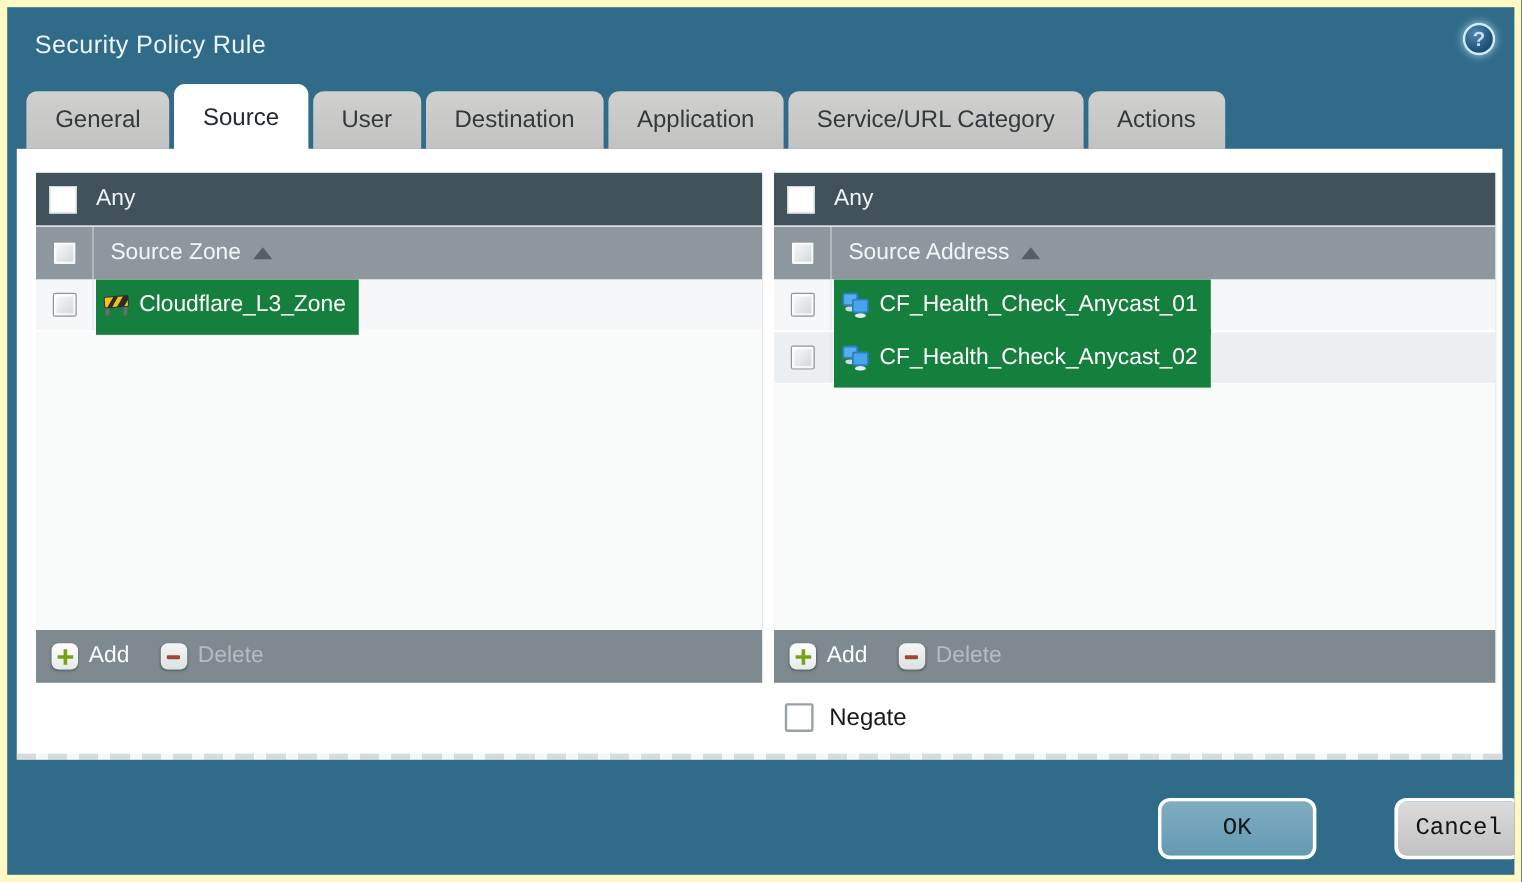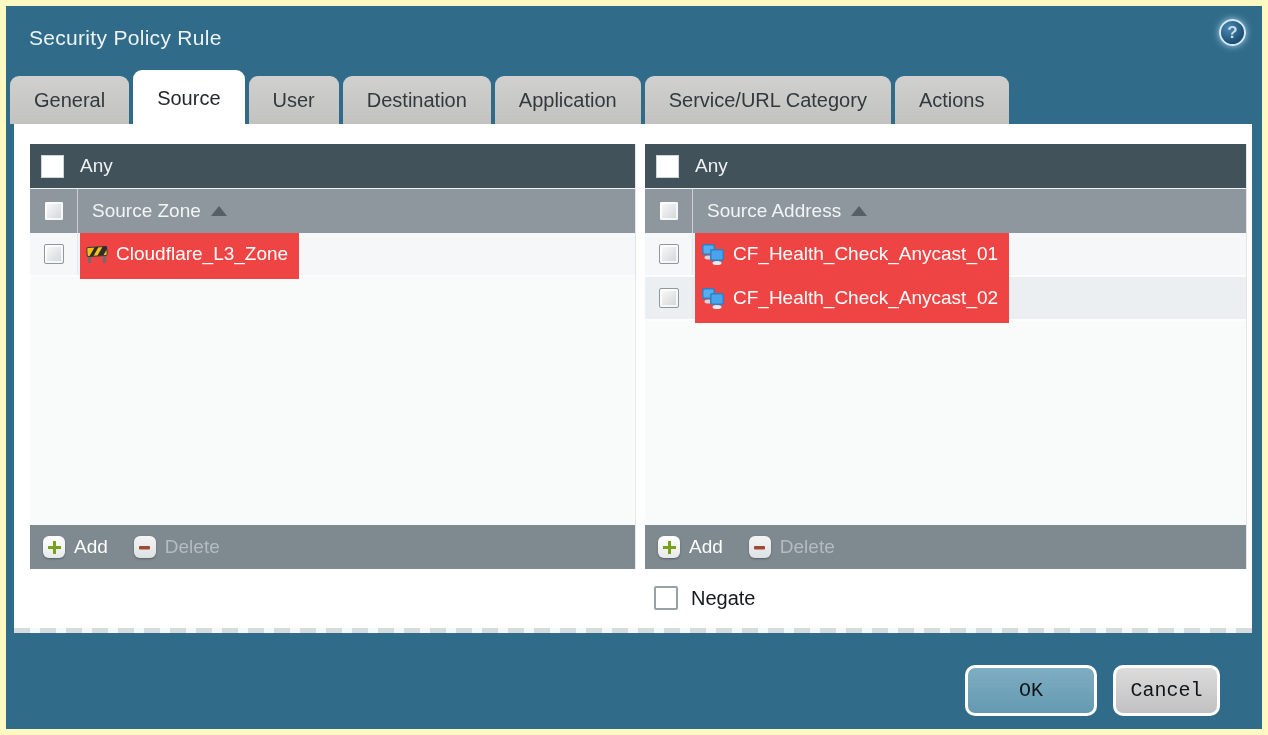--- a/index.html
+++ b/index.html
@@ -11,21 +11,21 @@
   
   .titlebar { position:absolute; top:0; left:0; right:0; height:64px; display:flex; align-items:center; padding-left:23px; }
   .title { font-size:21px; color:#edf3f6; letter-spacing:.3px; }
   .help {
     position:absolute; top:13px; right:16px; width:27px; height:27px; border-radius:50%;
     background:radial-gradient(circle at 35% 30%, #4d89b0, #1d4e74 70%);
     border:2px solid #d4e9f7; box-shadow:0 0 7px rgba(190,225,250,.85);
     color:#c7dfef; font-size:17px; font-weight:bold; text-align:center; line-height:23px; cursor:pointer;
   }
   
-  .tabs { position:absolute; top:64px; left:4px; right:8px; height:54px; display:flex; gap:4px; align-items:flex-end; }
+  .tabs { position:absolute; top:64px; left:16px; right:8px; height:54px; display:flex; gap:4px; align-items:flex-end; }
   .tab {
     height:48px; padding:0 24px; display:flex; align-items:center;
     background:linear-gradient(#d0d0ce,#c2c2c0); border-radius:9px 9px 0 0;
     font-size:20px; color:#333a3e; cursor:pointer; white-space:nowrap;
   }
   .tab.active { background:#fff; color:#23292d; height:56px; margin-bottom:-2px; z-index:3; }
   
   .content { position:absolute; top:118px; left:8px; right:10px; bottom:96px; background:#fff; z-index:2; }
   .grip { position:absolute; left:0; right:0; bottom:0; height:5px;
     background:repeating-linear-gradient(90deg,#ccd3d6 0 16px, #f3f5f6 16px 26px); opacity:.8; }
@@ -43,38 +43,38 @@
   .body { flex:1 1 auto; background:#f9fafa; overflow:hidden; }
   .row { height:44px; display:flex; align-items:center; border-bottom:2px solid #fdfdfd; background:#f5f7f8; }
   .row:nth-child(even) { background:#ebeff1; }
   .row .cbcell { border-right:1px solid #e3e7e9; }
   .cbcell { width:48px; height:100%; display:flex; align-items:center; justify-content:center; flex:0 0 auto; }
   .cb { display:inline-block; cursor:pointer; }
   .cb-any { width:23px; height:23px; background:#fff; border:1px solid #cfd6d9; }
   .cb-grid { width:20px; height:20px; border:1px solid #8f989d; border-radius:2px;
     background:linear-gradient(135deg,#fcfcfc,#cfd4d6); box-shadow:inset 0 0 0 2px rgba(255,255,255,.75); }
   .chip { margin-left:2px; height:49px; display:inline-flex; align-items:center; gap:8px;
-    background:#ef4444; color:#fff; font-size:19px; padding:0 11px 0 6px; cursor:pointer; }
+    background:#15803d; color:#fff; font-size:19px; padding:0 11px 0 6px; cursor:pointer; }
   .chip svg { flex:0 0 auto; }
   .toolbar { height:44px; background:#7e8990; display:flex; align-items:center; padding-left:13px; gap:26px; flex:0 0 auto; }
   .tool { display:inline-flex; align-items:center; gap:9px; cursor:pointer;text-align:center; }
   .ico-sq { width:22px; height:22px; border-radius:6px; display:flex; align-items:center; justify-content:center;
     background:linear-gradient(#ffffff,#e7eaea); box-shadow:0 1px 2px rgba(0,0,0,.3); }
   .tool-add .lbl { color:#fdfdfd; font-size:19px; }
   .tool-delete .lbl { color:#b4bcc1; font-size:19px; }
   .tool-delete .ico-sq { background:linear-gradient(#f4f5f5,#dde1e2); }
   
   .negate { position:absolute; left:640px; top:462px; display:flex; align-items:center; gap:13px; }
   .cb-negate { width:24px; height:24px; background:#fff; border:2px solid #97a1a6; border-radius:2px; }
   .negate .lbl { font-size:20px; color:#16191b; }
   
   .btn { position:absolute; top:659px; height:51px; border-radius:10px; border:3px solid #fff;
     font-size:20px; color:#101417; font-family:Liberation Mono, monospace; cursor:pointer; z-index:3; }
   .btn-ok { left:959px; width:132px; background:linear-gradient(#7fadc2,#639ab2); }
-  .btn-cancel { left:1107px; width:107px; background:linear-gradient(#dcdcdc,#c1c1c1); }
+  .btn-cancel { left:1156px; width:107px; background:linear-gradient(#dcdcdc,#c1c1c1); }
 </style>
 </head>
 <body>
 
 <div class="dialog">
 
   <div class="titlebar">
     <span class="title">Security Policy Rule</span>
     <span class="help">?</span>
   </div>

